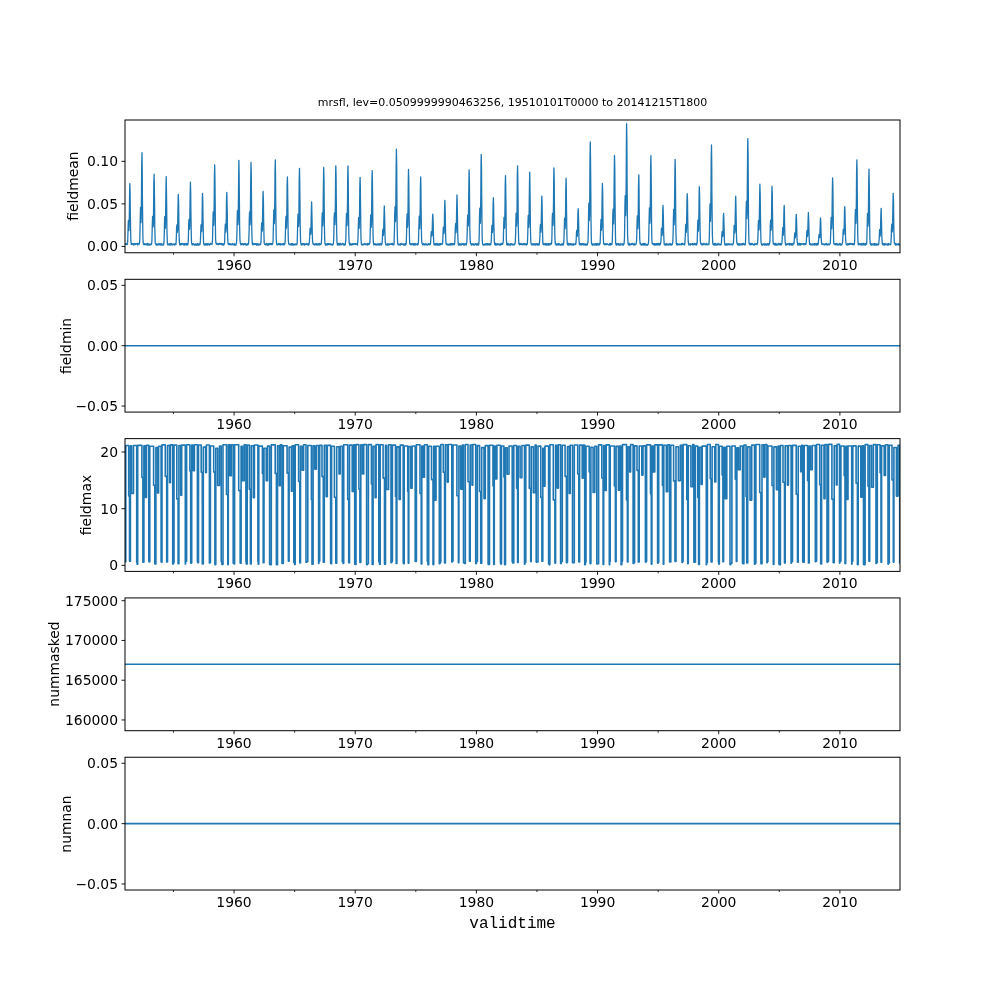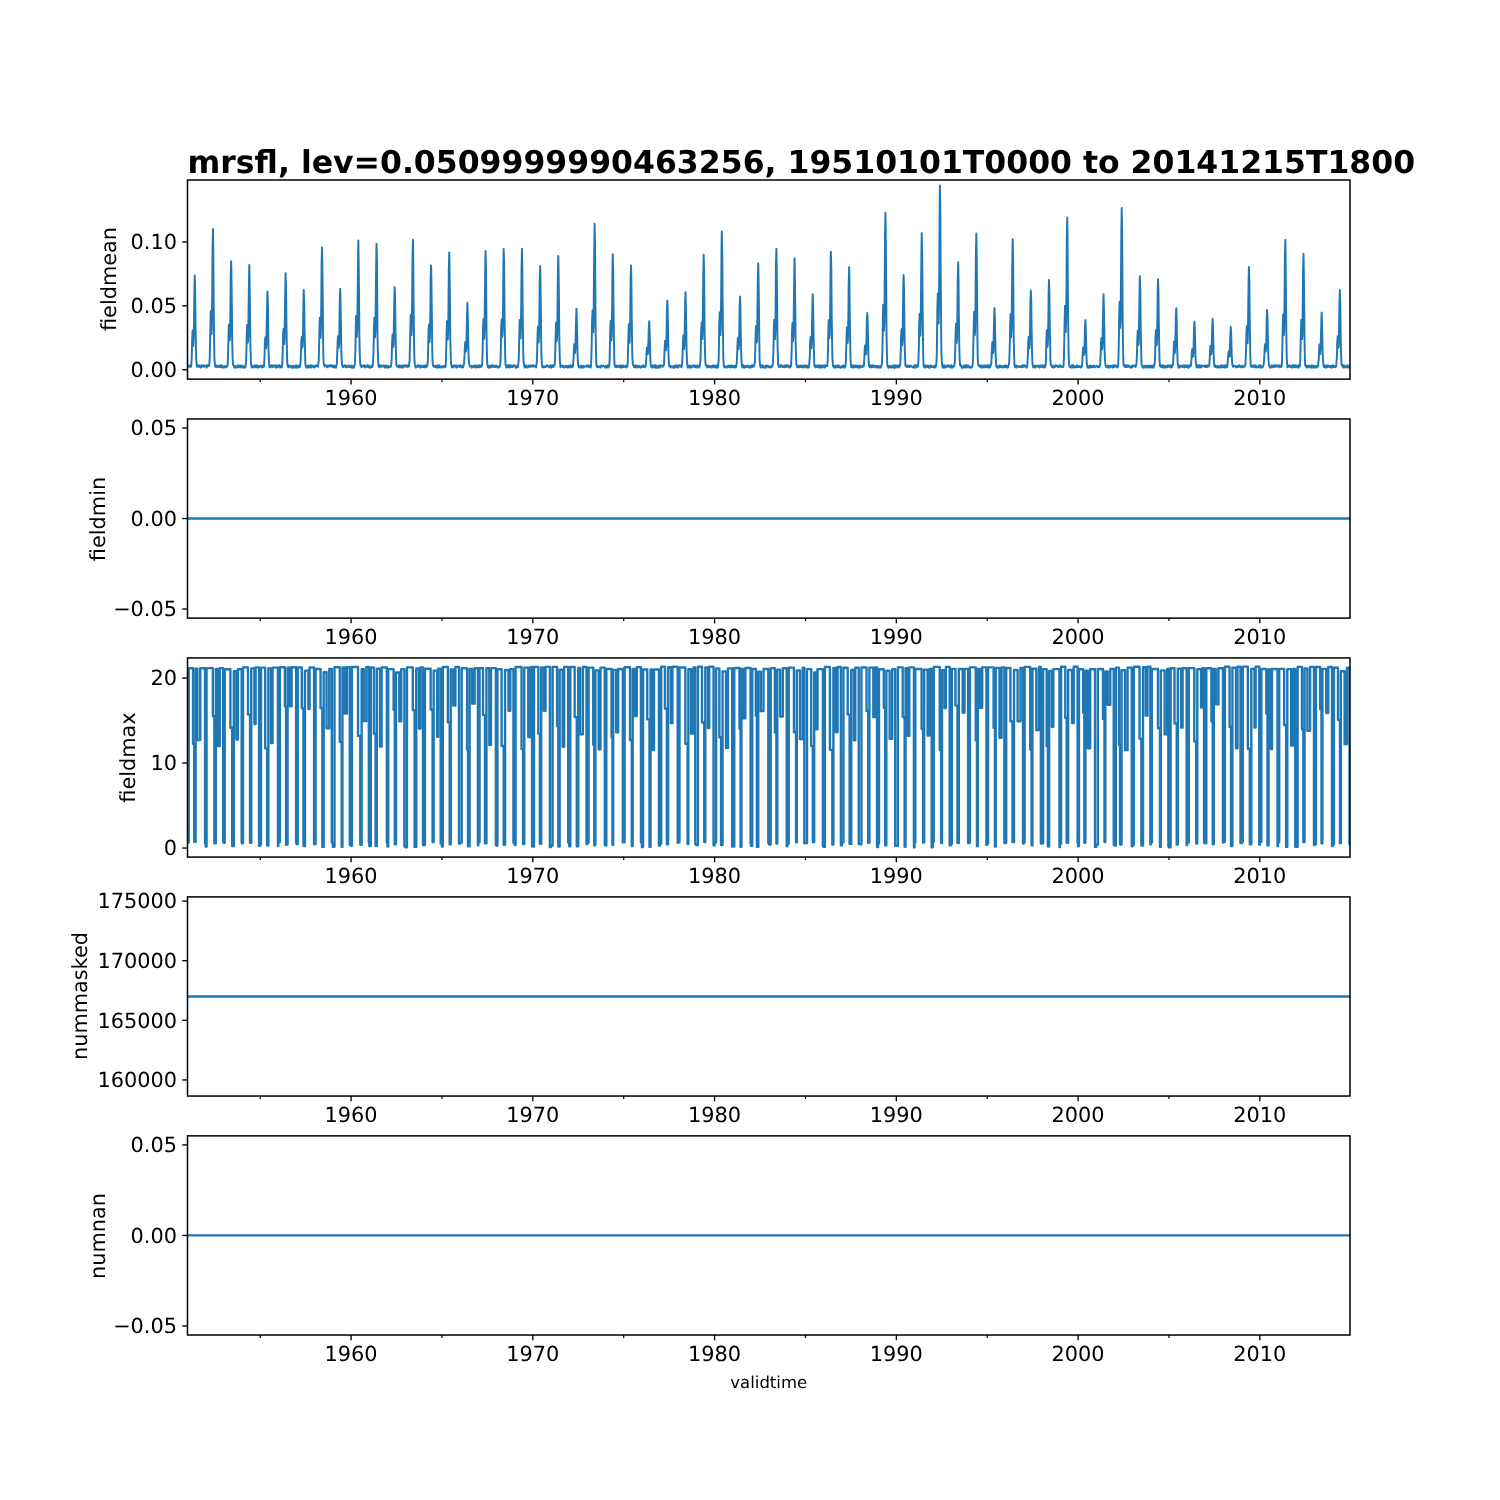--- a/index.html
+++ b/index.html
@@ -1,21 +1,21 @@
 <!DOCTYPE html>
 <html><head>
 <meta charset="utf-8">
 <style>
   html,body{margin:0;padding:0;background:#fff;}
   .figure{position:relative;width:1000px;height:1000px;background:#ffffff;
           font-family:"DejaVu Sans","Liberation Sans",sans-serif;color:#000;overflow:hidden;}
   .figure svg{position:absolute;left:0;top:0;}
-  .fig-title{position:absolute;left:125px;width:775px;top:97px;text-align:left;
-             font-size:21px;line-height:1.1;white-space:nowrap;font-weight:bold;}
-  .x-label{position:absolute;left:125px;width:775px;top:915px;text-align:center;font-size:11px;}
+  .fig-title{position:absolute;left:125px;width:775px;top:97px;text-align:center;
+             font-size:11px;line-height:1.1;white-space:nowrap;}
+  .x-label{position:absolute;left:125px;width:775px;top:915px;text-align:center;font-size:16px;font-family:Liberation Mono, monospace;}
   .y-label{position:absolute;transform:translate(-50%,-50%) rotate(-90deg);
            white-space:nowrap;font-size:13.9px;}
   svg text{font-family:"DejaVu Sans","Liberation Sans",sans-serif;fill:#000;}
 </style>
 </head>
 <body>
 
 <div class="figure">
   <svg id="plot-svg" width="1000" height="1000">
       <defs>

